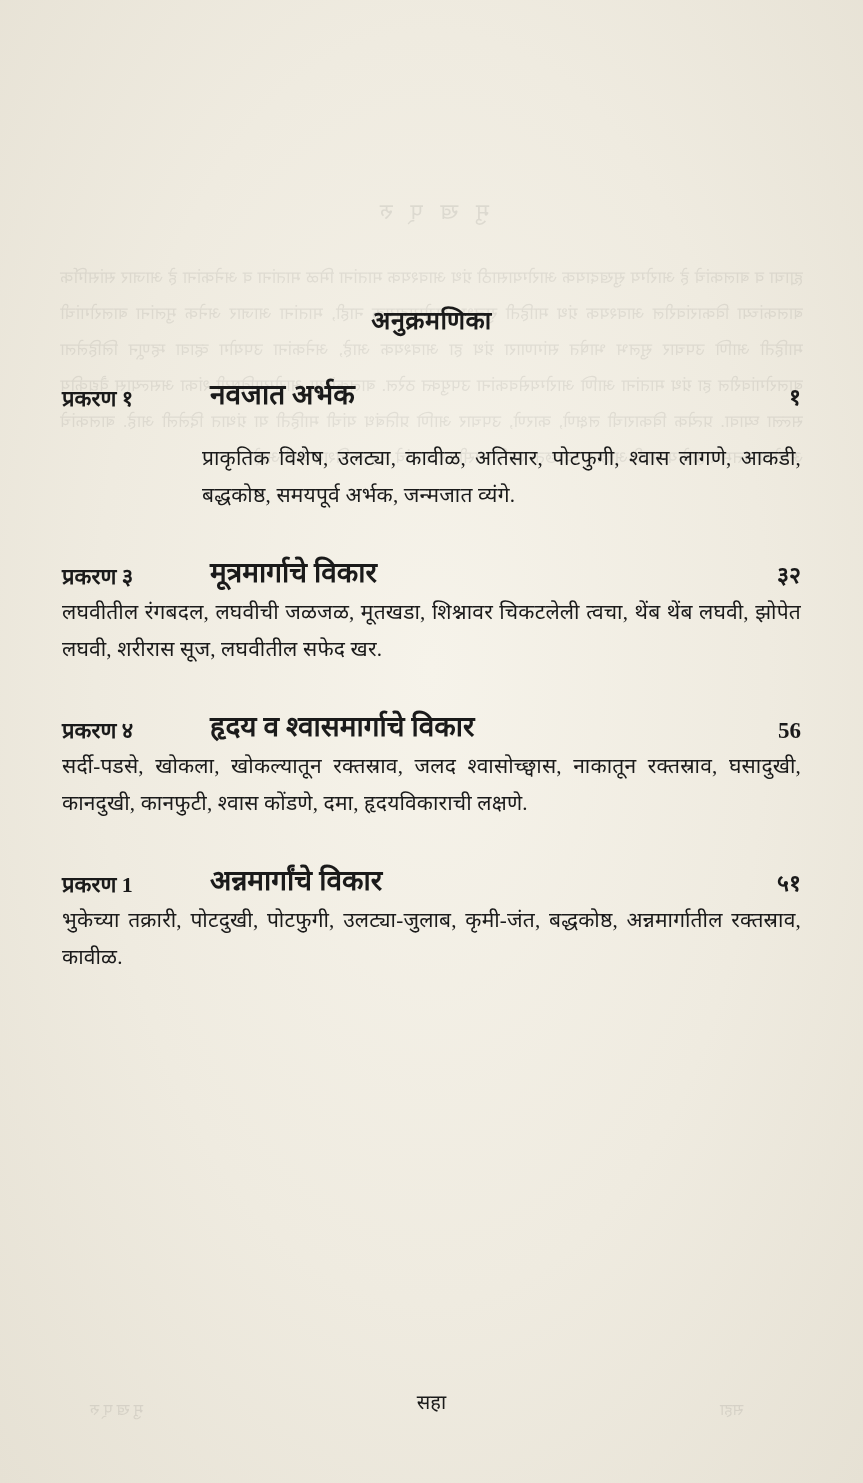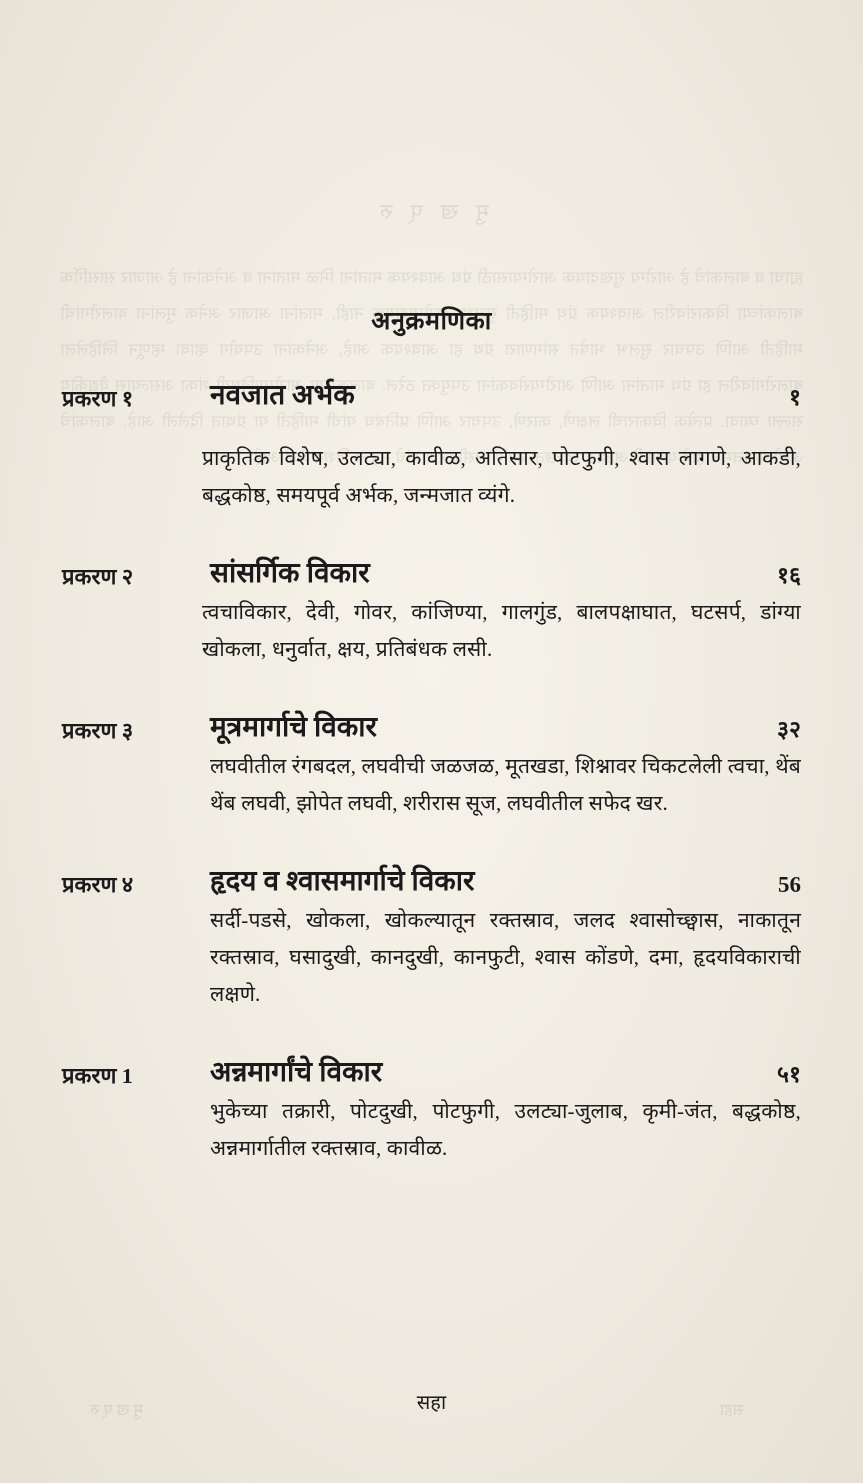--- a/index.html
+++ b/index.html
@@ -106,21 +106,20 @@
     font-size: 28px;
   }
   .chapter-page {
     flex: 0 0 auto;
     font-size: 23px;
     text-align: right;
     min-width: 42px;
   }
   .chapter-body {
     margin-top: 4px;
-    margin-left: 148px;
     font-size: 21px;
     line-height: 37px;
     text-align: justify;
     text-align-last: left;
     letter-spacing: 0.2px;
   }
   .ch1 .chapter-body { margin-left: 140px; margin-top: 28px; }
   .ch2 .chapter-body { margin-left: 140px; }
   .footer-num {
     position: absolute;
@@ -147,28 +146,20 @@
 
     <div class="chapter ch1">
       <div class="chapter-head">
         <span class="chapter-label">प्रकरण १</span>
         <span class="chapter-title">नवजात अर्भक</span>
         <span class="chapter-page">१</span>
       </div>
       <div class="chapter-body">प्राकृतिक विशेष, उलट्या, कावीळ, अतिसार, पोटफुगी, श्वास लागणे, आकडी, बद्धकोष्ठ, समयपूर्व अर्भक, जन्मजात व्यंगे.</div>
     </div>
 
-    <div class="chapter ch2">
-      <div class="chapter-head">
-        <span class="chapter-label">प्रकरण २</span>
-        <span class="chapter-title">सांसर्गिक विकार</span>
-        <span class="chapter-page">१६</span>
-      </div>
-      <div class="chapter-body">त्वचाविकार, देवी, गोवर, कांजिण्या, गालगुंड, बालपक्षाघात, घटसर्प, डांग्या खोकला, धनुर्वात, क्षय, प्रतिबंधक लसी.</div>
-    </div>
 
     <div class="chapter ch3">
       <div class="chapter-head">
         <span class="chapter-label">प्रकरण ३</span>
         <span class="chapter-title">मूत्रमार्गाचे विकार</span>
         <span class="chapter-page">३२</span>
       </div>
       <div class="chapter-body">लघवीतील रंगबदल, लघवीची जळजळ, मूतखडा, शिश्नावर चिकटलेली त्वचा, थेंब थेंब लघवी, झोपेत लघवी, शरीरास सूज, लघवीतील सफेद खर.</div>
     </div>
 

